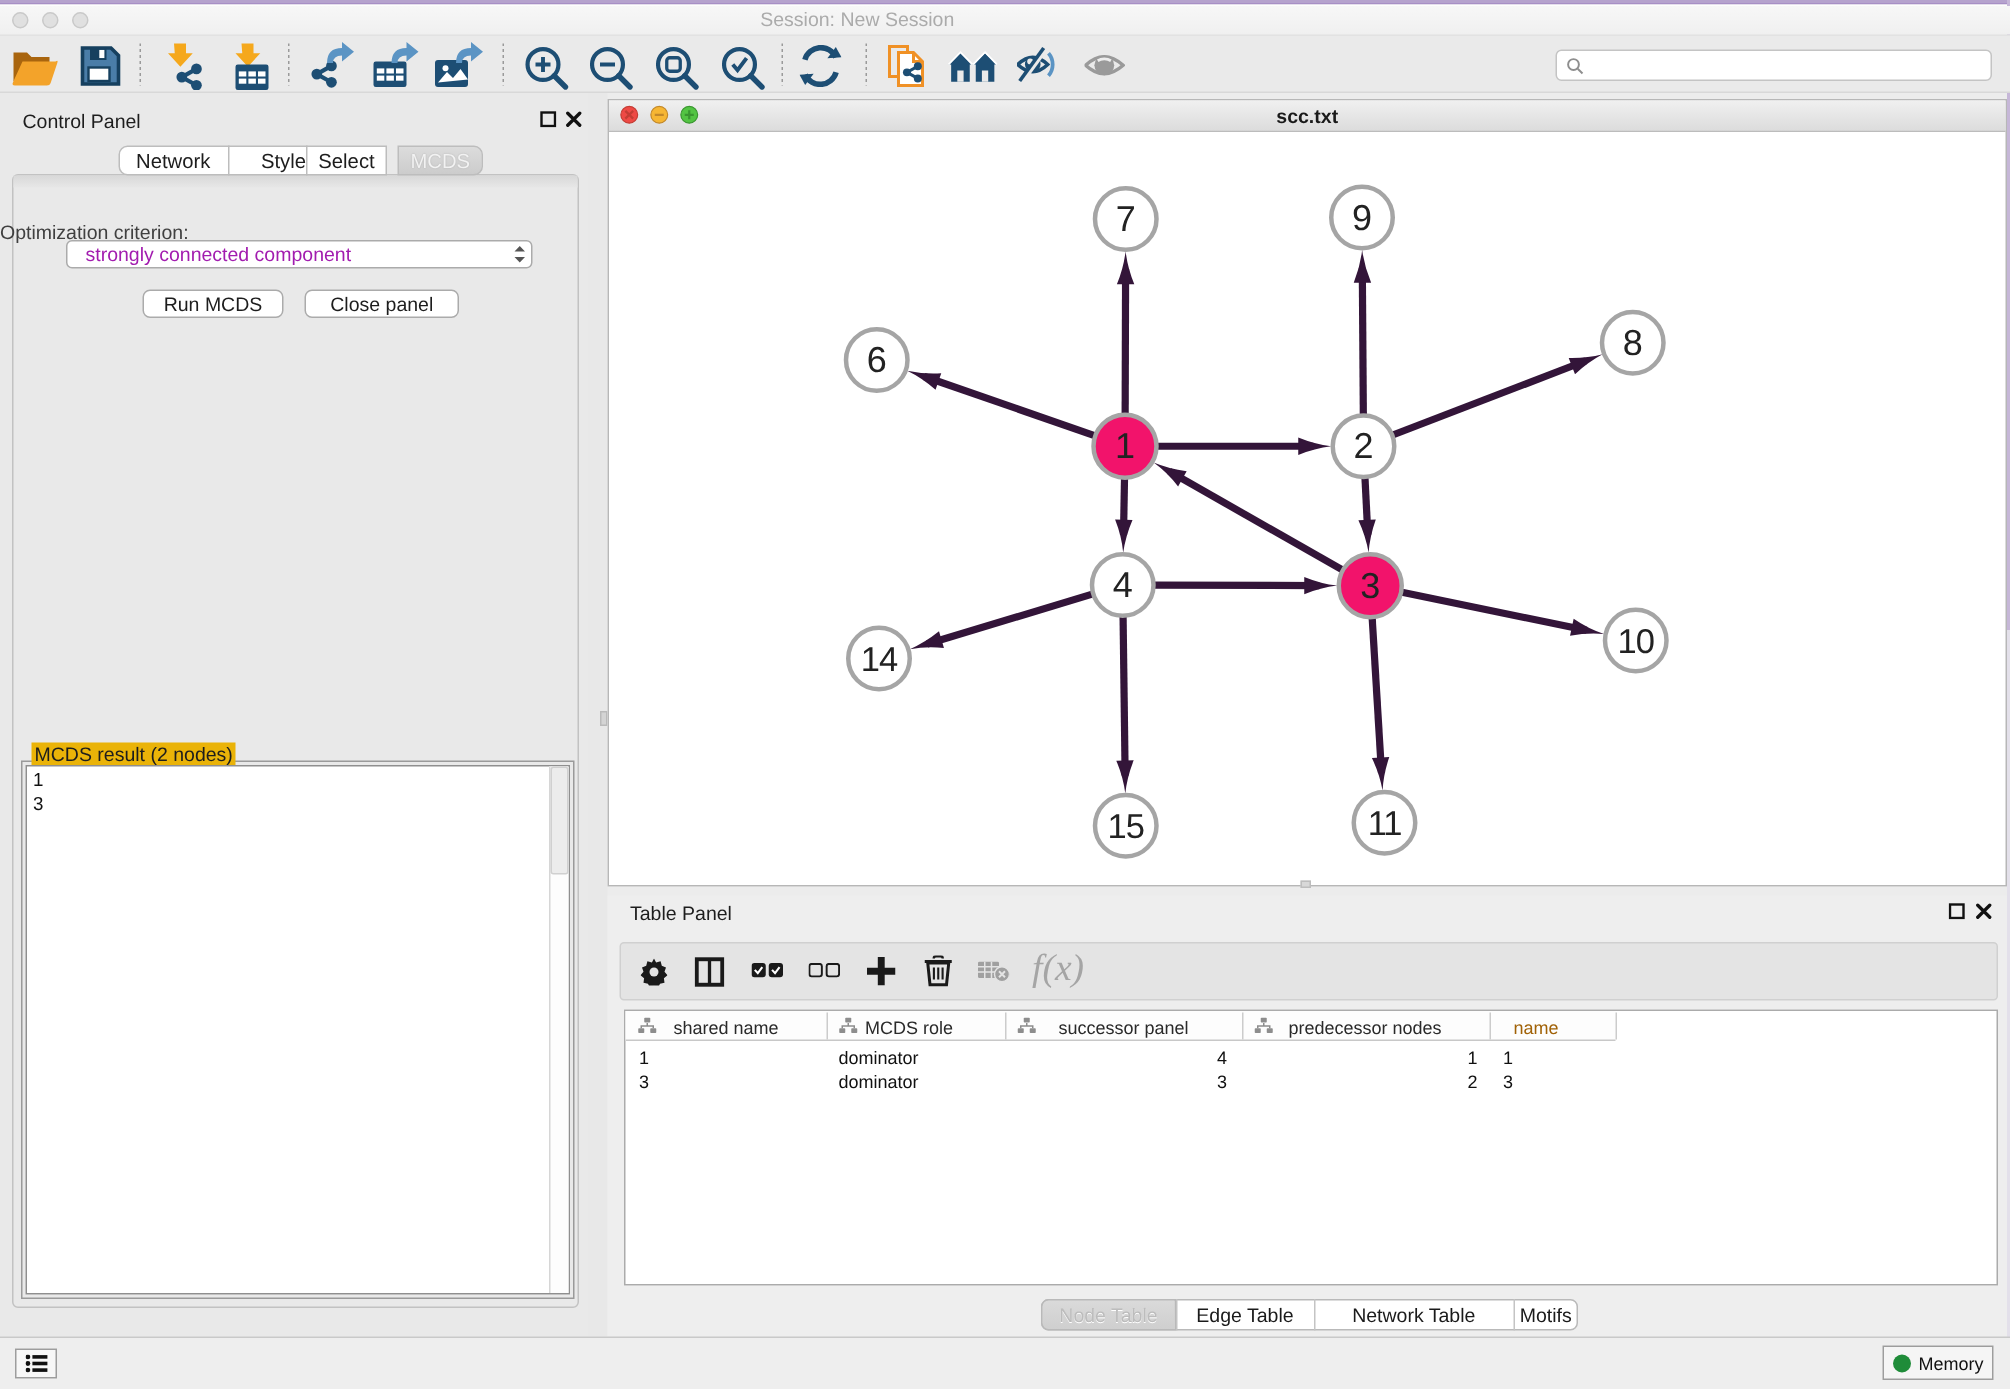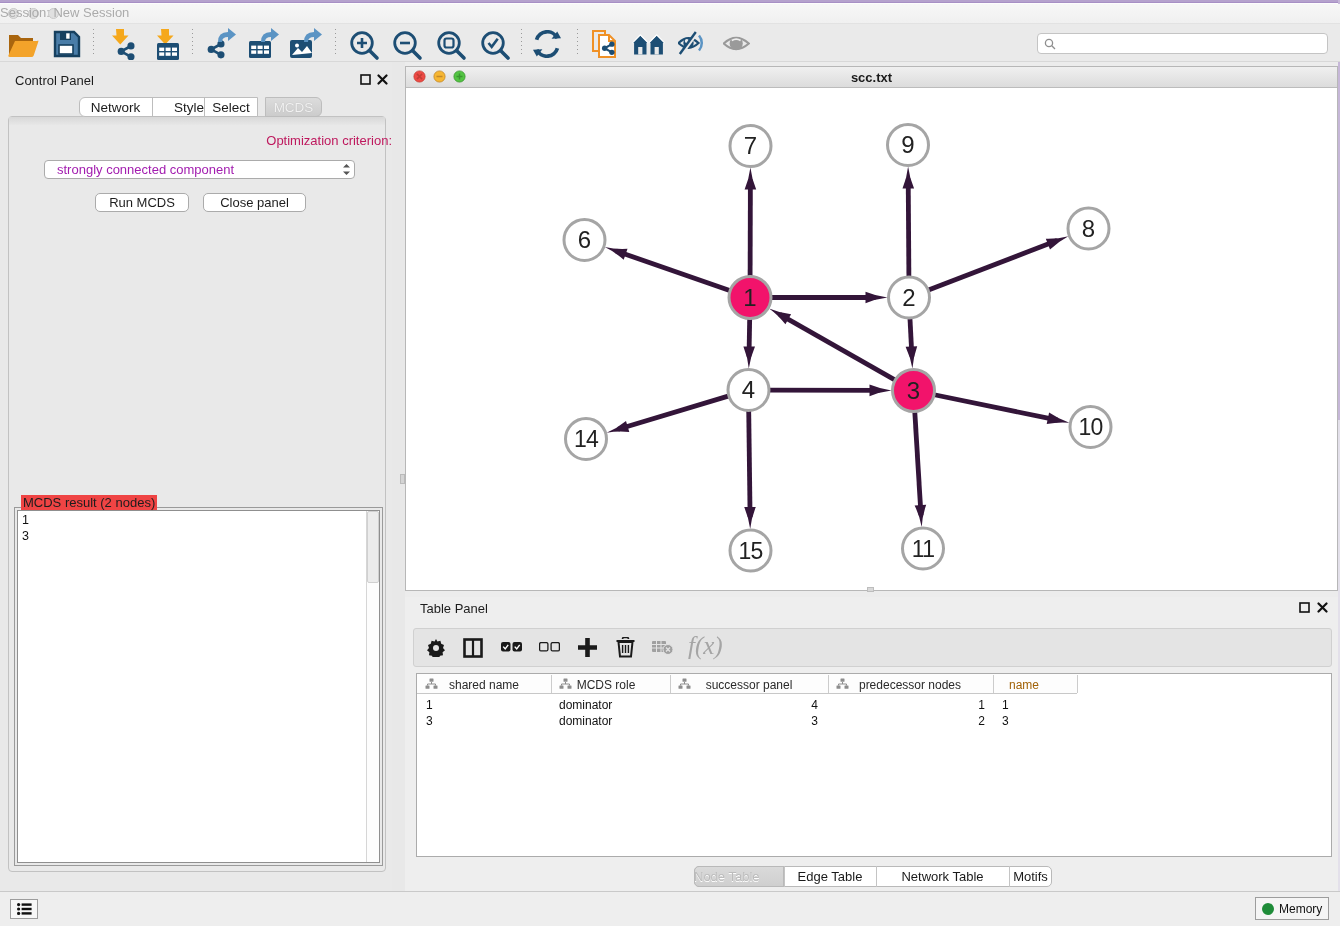--- a/index.html
+++ b/index.html
@@ -12,21 +12,21 @@
 <div class="abs" style="left:0;top:2px;width:1340px;height:1px;background:#a78fc5"></div>
 <div class="abs" style="left:0;top:3px;width:1340px;height:1px;background:#fdfdfd"></div>
 <div class="abs" style="left:1338px;top:0;width:2px;height:420px;background:#c6b7d8"></div>
 <div class="abs" style="left:1338px;top:420px;width:2px;height:480px;background:#e3e0ea"></div>
 <div class="abs" style="left:1338px;top:893px;width:2px;height:33px;background:#39567e"></div>
 <div class="abs" style="left:0;top:918px;width:2px;height:8px;background:#4a6da0"></div>
 <div class="abs" style="left:0;top:4px;width:1340px;height:19px;background:linear-gradient(#f7f7f7,#f0f0f0)"></div>
 <div class="abs" style="left:8.0px;top:7.5px;width:11px;height:11px;border-radius:50%;background:#e0e0e0;border:1px solid #c9c9c9"></div>
 <div class="abs" style="left:28.0px;top:7.5px;width:11px;height:11px;border-radius:50%;background:#e0e0e0;border:1px solid #c9c9c9"></div>
 <div class="abs" style="left:48.0px;top:7.5px;width:11px;height:11px;border-radius:50%;background:#e0e0e0;border:1px solid #c9c9c9"></div>
-<div class="abs" style="left:0;top:5px;width:1143px;height:16px;text-align:left;font-size:13px;color:#ababab">Session: New Session</div>
+<div class="abs" style="left:0;top:5px;width:1143px;height:16px;text-align:center;font-size:13px;color:#ababab">Session: New Session</div>
 <div class="abs" style="left:0;top:23px;width:1340px;height:1px;background:#e2e2e2"></div>
 <div class="abs" style="left:0;top:24px;width:1340px;height:38px;background:#eaeaea;border-bottom:1px solid #d8d8d8"></div>
 <div class="abs" style="left:93px;top:29px;width:1px;height:28px;background-image:repeating-linear-gradient(#9a9a9a 0 1.5px,transparent 1.5px 4px)"></div>
 <div class="abs" style="left:192px;top:29px;width:1px;height:28px;background-image:repeating-linear-gradient(#9a9a9a 0 1.5px,transparent 1.5px 4px)"></div>
 <div class="abs" style="left:335px;top:29px;width:1px;height:28px;background-image:repeating-linear-gradient(#9a9a9a 0 1.5px,transparent 1.5px 4px)"></div>
 <div class="abs" style="left:521px;top:29px;width:1px;height:28px;background-image:repeating-linear-gradient(#9a9a9a 0 1.5px,transparent 1.5px 4px)"></div>
 <div class="abs" style="left:577px;top:29px;width:1px;height:28px;background-image:repeating-linear-gradient(#9a9a9a 0 1.5px,transparent 1.5px 4px)"></div>
 <svg class="abs" style="left:7px;top:30px" width="32" height="30" viewBox="0 0 32 30">
     <path d="M2 5 h9 l3 3 h12 v16 H2 Z" fill="#a9650e"></path>
     <path d="M8 11 h22 q2 -1.5 1.2 1 l-4.5 13.5 q-0.5 1.5 -2.5 1.5 H3 q-2.5 0 -1.2 -2.5 Z" fill="#f3a32a"></path>
@@ -183,30 +183,30 @@
 <div class="abs" style="left:8px;top:116px;width:378px;height:756px;background:#e9e9e9;border:1px solid #c2c2c2;border-radius:4px"></div>
 <div class="abs" style="left:9px;top:117px;width:376px;height:8px;background:linear-gradient(#d8d8d8,#e7e7e7)"></div>
 <div class="abs" style="left:79px;top:97px;width:179px;height:20px;background:#fff;border:1px solid #bdbdbd;border-radius:6px 0 0 6px"></div>
 <div class="abs" style="left:152px;top:97px;width:1px;height:20px;background:#bdbdbd"></div>
 <div class="abs" style="left:204px;top:97px;width:1px;height:20px;background:#bdbdbd"></div>
 <div class="abs ttl" style="left:79px;top:99.5px;width:73px;text-align:center;font-size:13.5px">Network</div>
 <div class="abs ttl" style="left:152px;top:99.5px;width:52px;text-align:right;font-size:13.5px">Style</div>
 <div class="abs ttl" style="left:204px;top:99.5px;width:54px;text-align:center;font-size:13.5px">Select</div>
 <div class="abs" style="left:265px;top:97px;width:57px;height:20px;background:linear-gradient(#dcdcdc,#cccccc);border:1px solid #bdbdbd;border-radius:0 6px 6px 0"></div>
 <div class="abs" style="left:265px;top:99.5px;width:57px;text-align:center;font-size:13.5px;color:#f2f2f2;text-shadow:0 0 1px #aaa">MCDS</div>
-<div class="abs" style="left:0;top:133px;width:392px;text-align:right;font-size:13px;color:#be185d">Optimization criterion:</div>
+<div class="abs" style="left:0;top:147px;width:392px;text-align:left;font-size:13px;color:#404040">Optimization criterion:</div>
 <div class="abs" style="left:44px;top:160px;width:311px;height:19px;background:#fff;border:1px solid #ababab;border-radius:4px"></div>
 <div class="abs" style="left:57px;top:162px;font-size:13px;color:#a21caf">strongly connected component</div>
 <svg class="abs" style="left:341px;top:163px" width="11" height="13" viewBox="0 0 11 13">
     <path d="M2 4.6 L5.5 1 L9 4.6 Z M2 8.4 L5.5 12 L9 8.4 Z" fill="#555"></path>
   </svg>
 <div class="abs" style="left:95px;top:193px;width:94px;height:19px;background:#fff;border:1px solid #ababab;border-radius:5px;text-align:center;font-size:13px;color:#1d1d1d;line-height:17px">Run MCDS</div>
 <div class="abs" style="left:203px;top:193px;width:103px;height:19px;background:#fff;border:1px solid #ababab;border-radius:5px;text-align:center;font-size:13px;color:#1d1d1d;line-height:17px">Close panel</div>
 <div class="abs" style="left:14px;top:507px;width:369px;height:359px;border:1px solid #9a9a9a"></div>
-<div class="abs" style="left:21px;top:495px;background:#ef4444;padding:0 2px;font-size:13px;color:#1d1d1d">MCDS result (2 nodes)</div>
+<div class="abs" style="left:21px;top:495px;background:#eab308;padding:0 2px;font-size:13px;color:#1d1d1d">MCDS result (2 nodes)</div>
 <div class="abs" style="left:17px;top:510px;width:363px;height:353px;background:#fff;border:1px solid #8f8f8f"></div>
 <div class="abs" style="left:366px;top:511px;width:13px;height:351px;background:#fdfdfd;border-left:1px solid #d6d6d6"></div>
 <div class="abs" style="left:367px;top:511px;width:12px;height:72px;background:#ececec;border:1px solid #d0d0d0;border-radius:2px"></div>
 <div class="abs" style="left:22px;top:512px;font-size:12.5px;color:#111;line-height:16px">1<br>3</div>
 <div class="abs" style="left:392px;top:62px;width:13px;height:829px;background:#e8e8e8"></div>
 <div class="abs" style="left:400px;top:474px;width:5px;height:10px;background:#d4d4d4;border:1px solid #bababa"></div>
 <div class="abs" style="left:405px;top:66px;width:933px;height:525px;background:#fff;border:1px solid #b7b7b7"></div>
 <div class="abs" style="left:406px;top:67px;width:931px;height:21px;background:linear-gradient(#f0f0f0,#dcdcdc);border-bottom:1px solid #bcbcbc"></div>
 <svg class="abs" style="left:413.0px;top:70px" width="13" height="13" viewBox="-6.5 -6.5 13 13">
     <circle cx="0" cy="0" r="5.6" fill="#ee4a45" stroke="#c33d34" stroke-width="0.8"></circle>
@@ -372,21 +372,21 @@
 <div class="abs" style="left:670px;top:698px;width:148px;text-align:right;font-size:12px;color:#111">4</div>
 <div class="abs" style="left:828px;top:698px;width:157px;text-align:right;font-size:12px;color:#111">1</div>
 <div class="abs" style="left:1002px;top:698px;font-size:12px;color:#111">1</div>
 <div class="abs" style="left:426px;top:714px;font-size:12px;color:#111">3</div>
 <div class="abs" style="left:559px;top:714px;font-size:12px;color:#111">dominator</div>
 <div class="abs" style="left:670px;top:714px;width:148px;text-align:right;font-size:12px;color:#111">3</div>
 <div class="abs" style="left:828px;top:714px;width:157px;text-align:right;font-size:12px;color:#111">2</div>
 <div class="abs" style="left:1002px;top:714px;font-size:12px;color:#111">3</div>
 <div class="abs" style="left:694px;top:866px;width:358px;height:21px;background:#fff;border:1px solid #b9b9b9;border-radius:5px"></div>
 <div class="abs" style="left:694px;top:866px;width:90px;height:21px;background:linear-gradient(#dadada,#cfcfcf);border:1px solid #b9b9b9;border-radius:5px 0 0 5px"></div>
-<div class="abs" style="left:694px;top:869px;width:90px;text-align:left;font-size:13px;color:#bcbcbc;text-shadow:0 1px 0 #fff">Node Table</div>
+<div class="abs" style="left:694px;top:869px;width:90px;text-align:center;font-size:13px;color:#bcbcbc;text-shadow:0 1px 0 #fff">Node Table</div>
 <div class="abs" style="left:784px;top:866px;width:1px;height:21px;background:#c4c4c4"></div>
 <div class="abs" style="left:784px;top:869px;width:92px;text-align:center;font-size:13px;font-weight:400;color:#1a1a1a">Edge Table</div>
 <div class="abs" style="left:876px;top:866px;width:1px;height:21px;background:#c4c4c4"></div>
 <div class="abs" style="left:876px;top:869px;width:133px;text-align:center;font-size:13px;font-weight:500;color:#1a1a1a">Network Table</div>
 <div class="abs" style="left:1009px;top:866px;width:1px;height:21px;background:#c4c4c4"></div>
 <div class="abs" style="left:1009px;top:869px;width:43px;text-align:center;font-size:13px;font-weight:500;color:#1a1a1a">Motifs</div>
 <div class="abs" style="left:0;top:891px;width:1340px;height:1px;background:#c9c9c9"></div>
 <div class="abs" style="left:0;top:892px;width:1340px;height:34px;background:#eeeeee"></div>
 <div class="abs" style="left:10px;top:899px;width:28px;height:20px;background:#f7f7f7;border:1px solid #9d9d9d"></div>
 <svg class="abs" style="left:17px;top:903px" width="15" height="12" viewBox="0 0 15 12">

